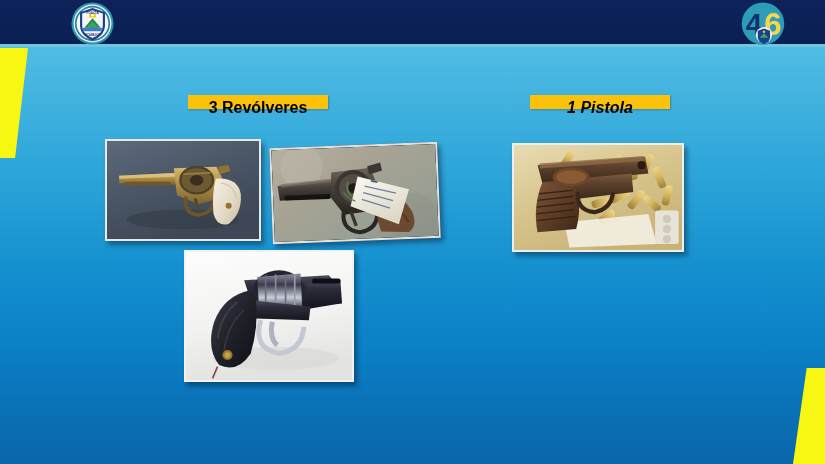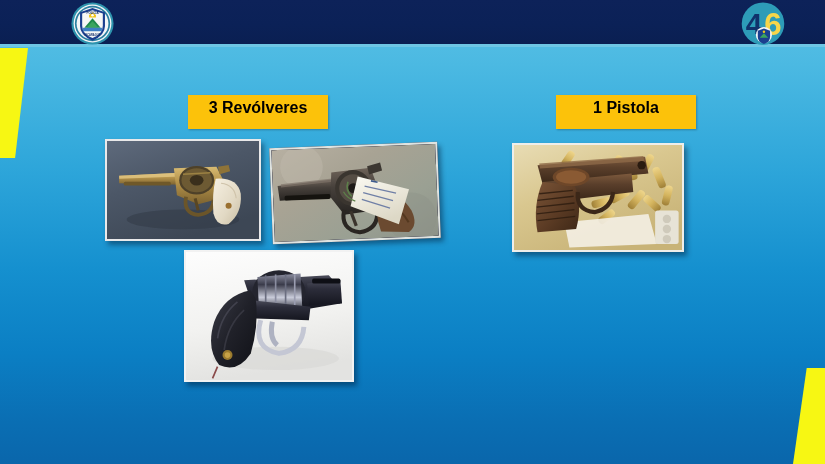--- a/index.html
+++ b/index.html
@@ -100,34 +100,35 @@
 
   
   .section-label {
     position: absolute;
     background: #fcc20a;
     color: #000000;
     font-weight: bold;
     font-size: 16px;
     text-align: center;
     line-height: 26px;
-    height: 34px;
+    height: 14px;
     z-index: 4;
     box-shadow: 1px 1px 2px rgba(0,0,0,.25);
     white-space: nowrap;
   }
   #label-revolvers {
     left: 188px;
     top: 95px;
     width: 140px;
   }
   #label-pistol {
-    left: 556px;
+    left: 530px;
     top: 95px;
     width: 140px;
+    font-style: italic;
   }
 
   
   .photo {
     position: absolute;
     z-index: 3;
     box-shadow: 3px 4px 5px rgba(0, 25, 50, .45);
     overflow: hidden;
     background: #223;
   }

